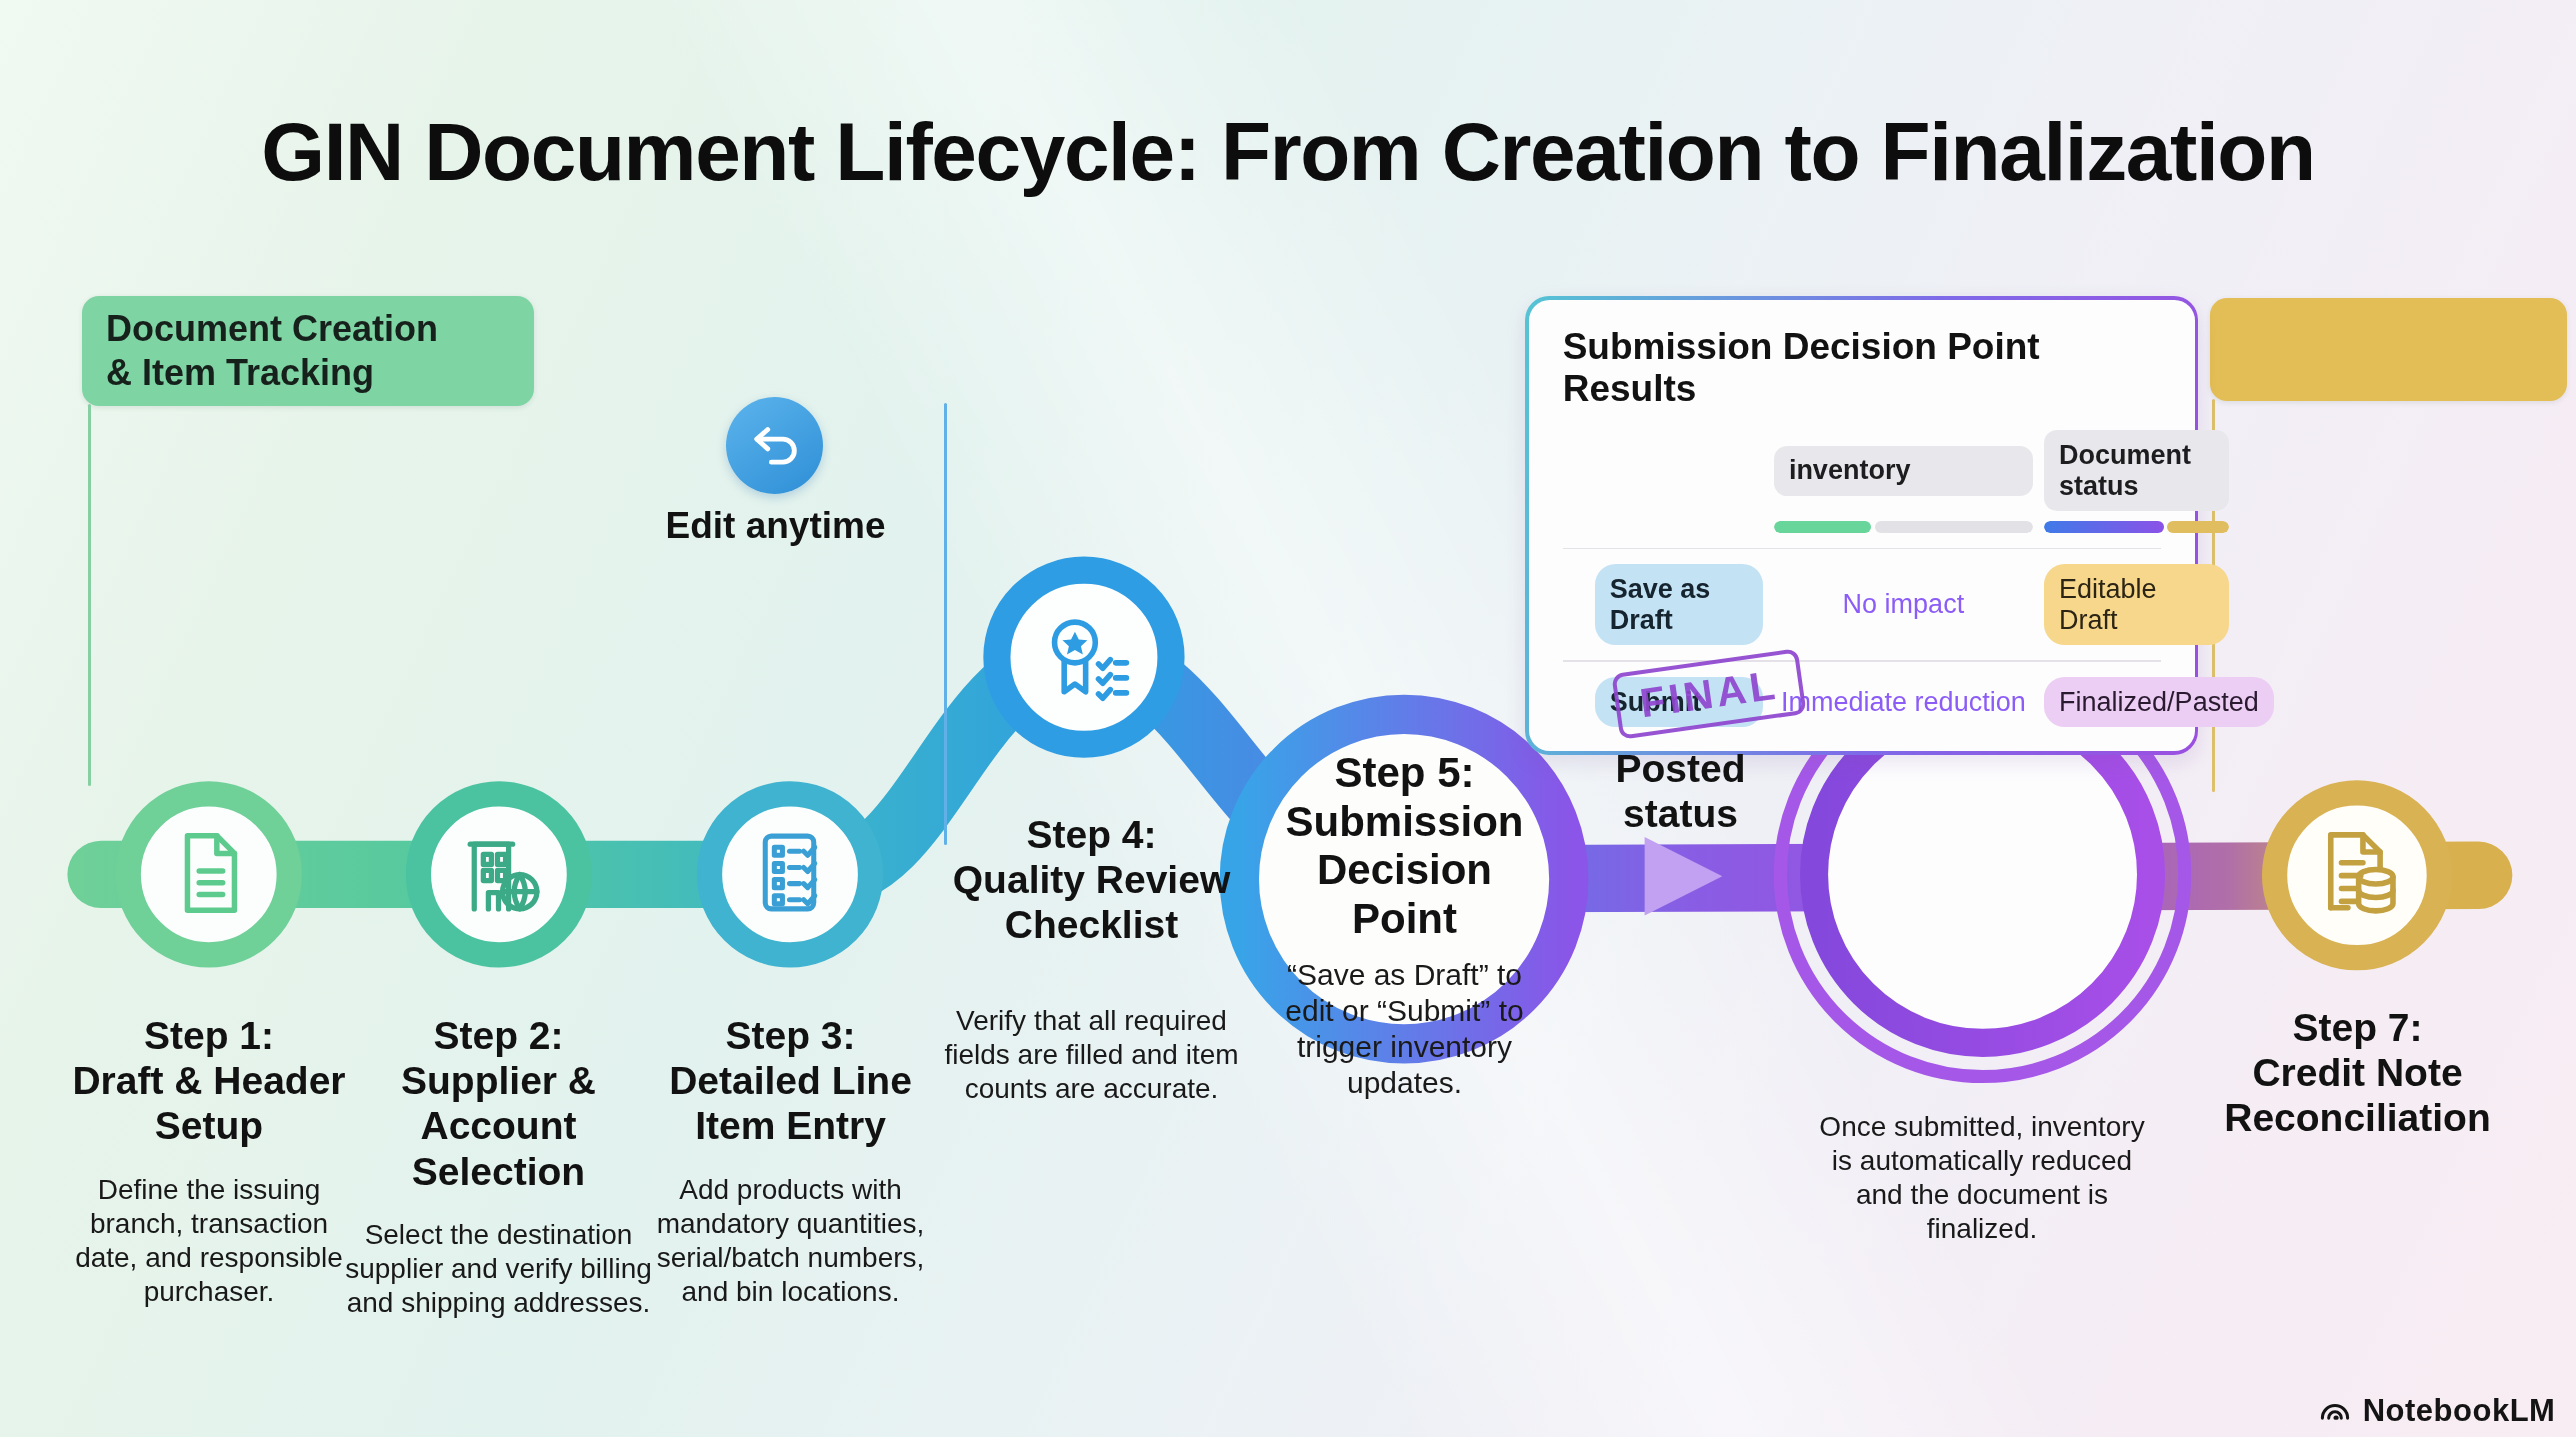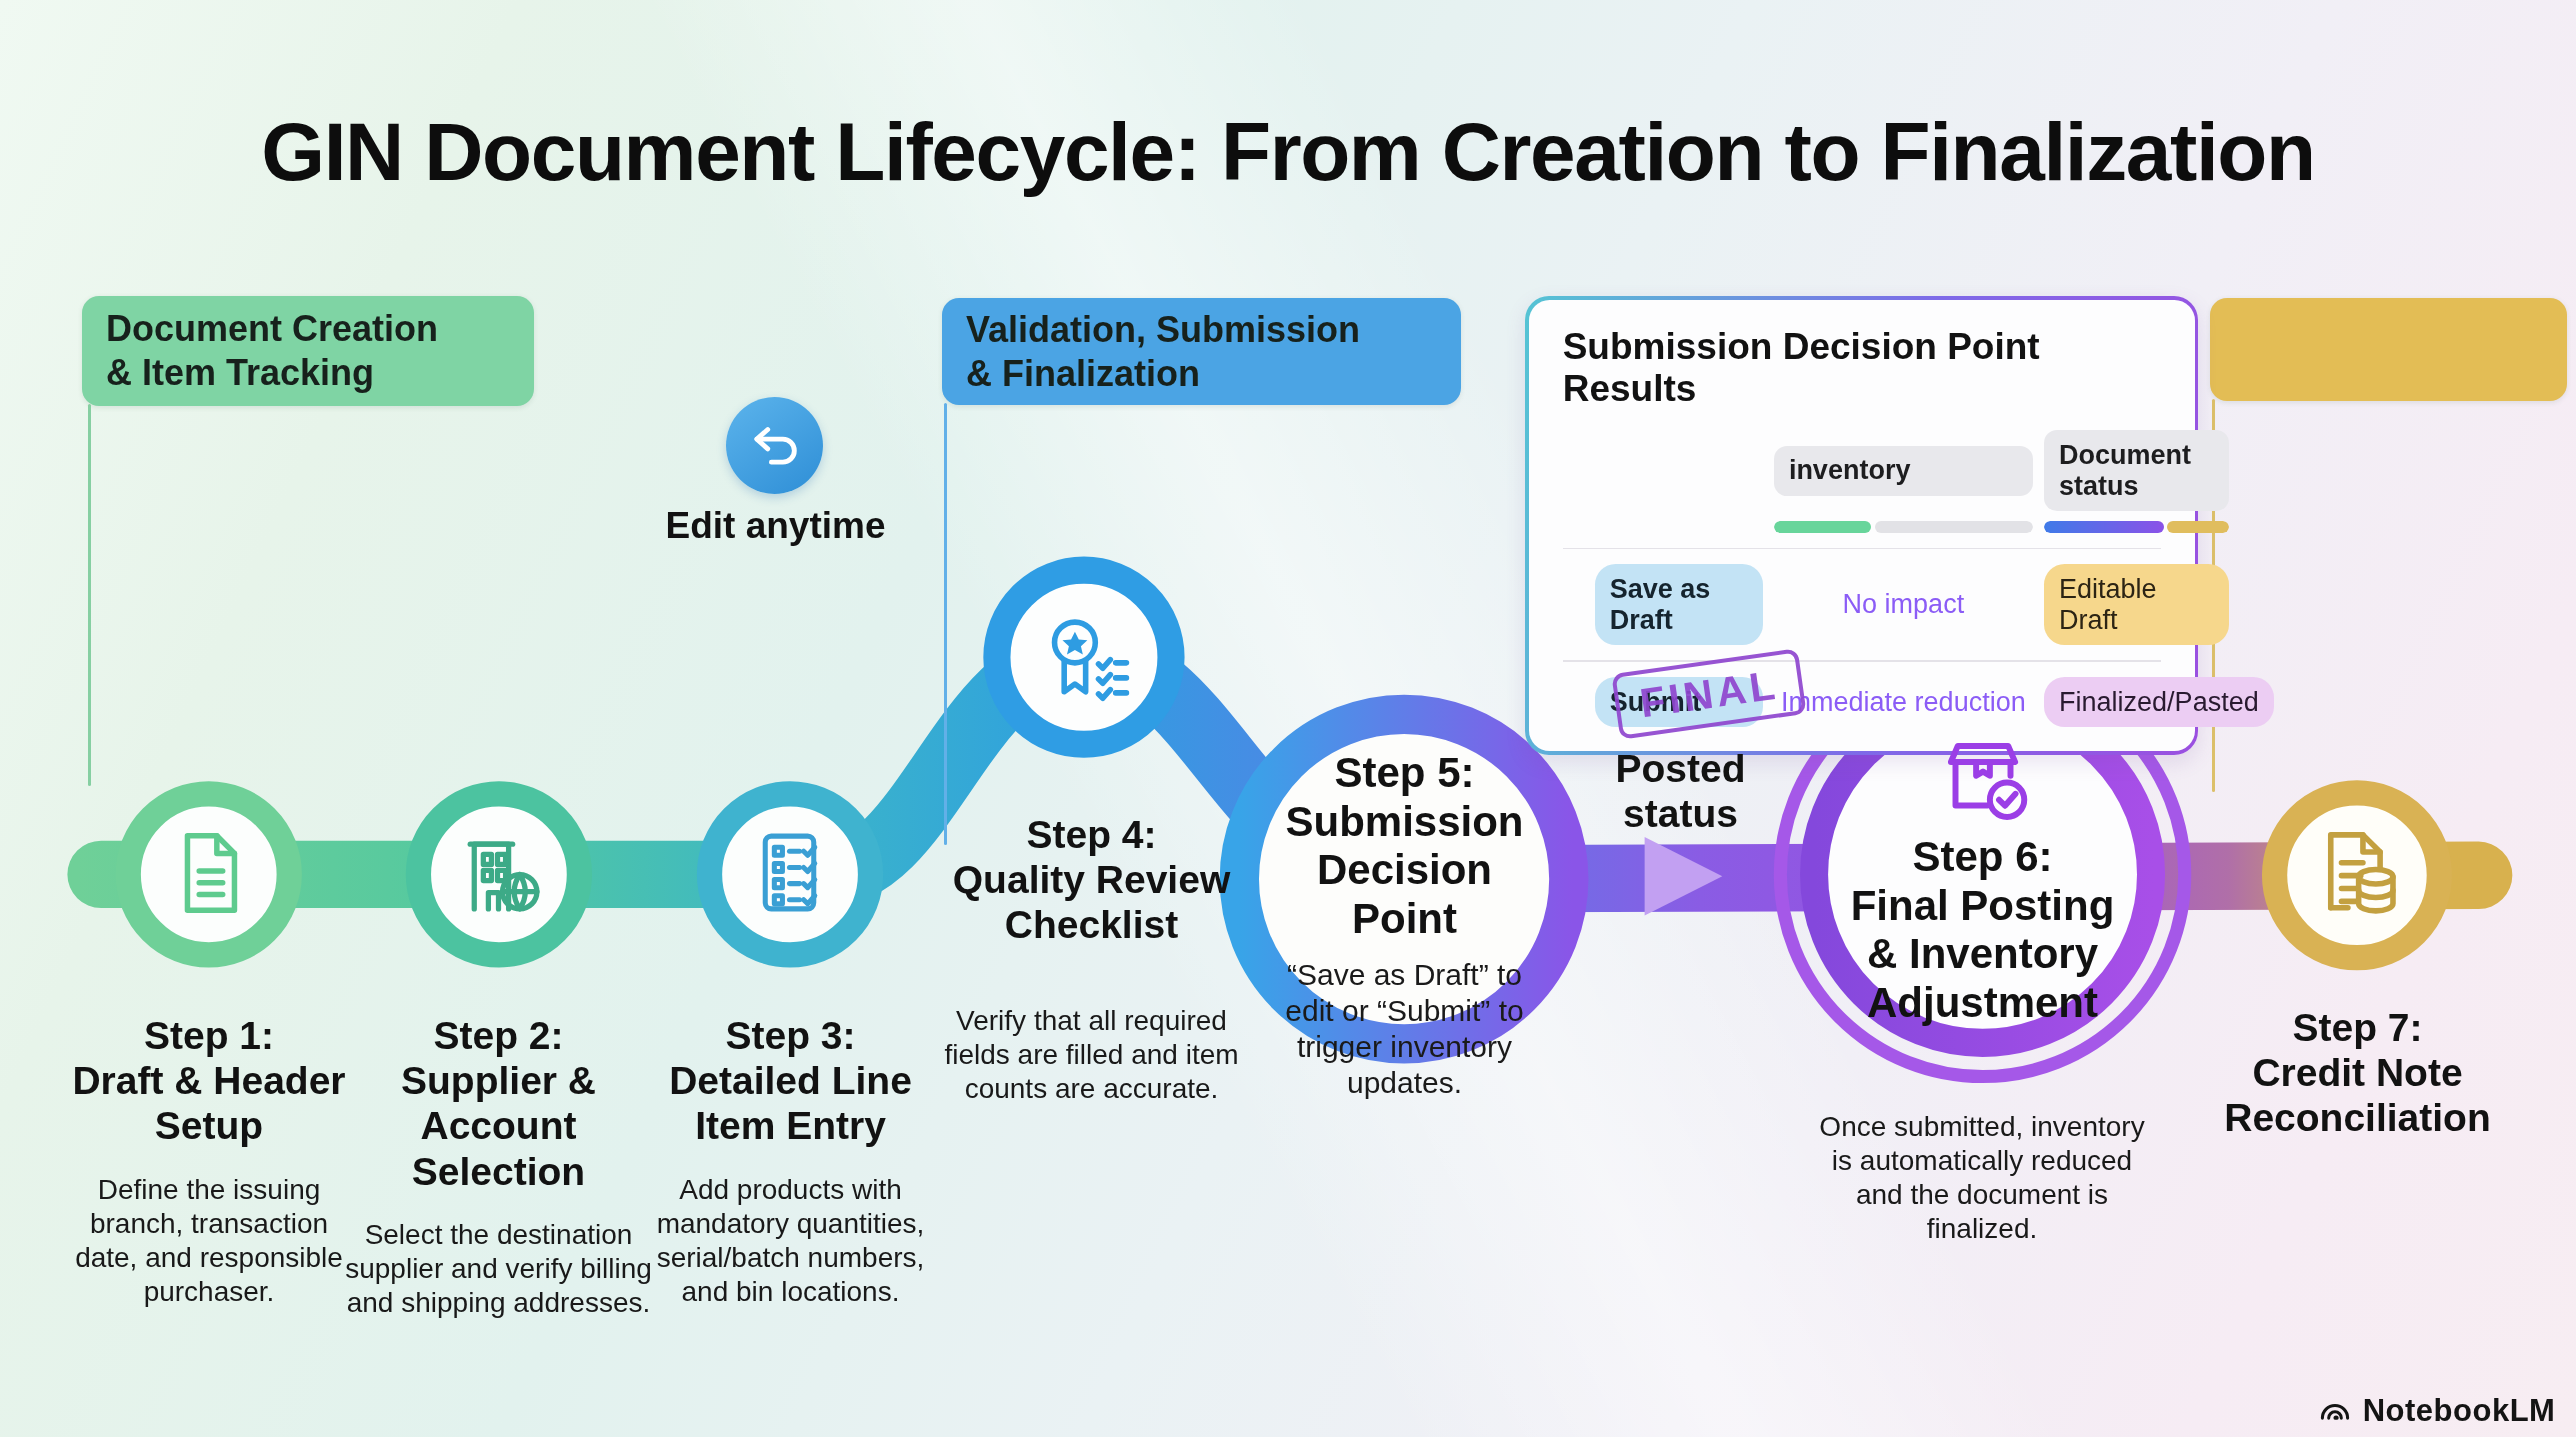--- a/index.html
+++ b/index.html
@@ -111,22 +111,20 @@
     <circle cx="2118" cy="934" r="180" fill="#fdfdfe" stroke="url(#grad6)" stroke-width="30"></circle>
     <circle cx="2518" cy="935" r="88" fill="#fffef9" stroke="#d9b254" stroke-width="27"></circle>
 
     <polygon points="2082,660 2152,660 2117,706" fill="#9b5ce4"></polygon>
   </svg>
 
   <div class="abs page-title">GIN Document Lifecycle: From Creation to Finalization</div>
 
   <div class="abs phase-box pre" style="left:82px;top:296px;width:404px;height:110px;background:#7fd4a4;">Document Creation
 &amp; Item Tracking</div>
-  <div class="abs phase-box pre" style="left:942px;top:298px;width:471px;height:107px;background:#4ba4e4;">Validation, Submission
-&amp; Finalization</div>
   <div class="abs phase-box pre" style="left:2210px;top:298px;width:309px;height:103px;background:#e3bd55;"></div>
 
   <div class="abs vline" style="left:88px;top:404px;height:382px;background:#86cfa2;"></div>
   <div class="abs vline" style="left:944px;top:403px;height:442px;background:#62b0e8;"></div>
   <div class="abs vline" style="left:2212px;top:399px;height:393px;background:#dcc06a;"></div>
 
   <div class="abs edit-circle" style="left:726px;top:397px;">
     <span>
       <svg width="58" height="58" viewBox="0 0 48 48" fill="none" stroke="#ffffff" stroke-width="4" stroke-linecap="round" stroke-linejoin="round">
         <path d="M18 12 L9 20 l9 8"></path>
@@ -248,36 +246,20 @@
       <path d="M25 31.8 c0 1.9 3.6 3.4 8 3.4 s8 -1.5 8 -3.4"></path>
     </svg>
   </div>
 
   <div class="abs inCircle" style="left:1262px;top:749px;width:285px;">
     <div class="step-title pre">Step 5:
 Submission Decision Point</div>
     <div class="sub">“Save as Draft” to edit or “Submit” to trigger inventory updates.</div>
   </div>
 
-  <div class="abs inCircle" style="left:1825px;top:723px;width:315px;">
-    <div class="circle-icon" style="justify-content:center;color:#9b3ee6;">
-      <svg width="110" height="110" viewBox="0 0 48 48" fill="none" stroke="currentColor" stroke-width="2.6" stroke-linecap="round" stroke-linejoin="round">
-        <path d="M10 17 l3 -7 h22 l3 7 z"></path>
-          <path d="M12 17 v19 h14"></path>
-          <path d="M36 17 v6"></path>
-        <path d="M21 17 h6 v6 l-3 -1.8 -3 1.8 z"></path>
-        <circle cx="34.5" cy="33.5" r="7.5"></circle>
-          <path d="M31 33.5 l2.6 2.6 4.6 -5.2"></path>
-      </svg>
-    </div>
-    <div class="step-title pre" style="font-size:42px;">Step 6:
-Final Posting
-&amp; Inventory
-Adjustment</div>
-  </div>
 
   <div class="abs step-block" style="left:59px;top:1013px;width:300px;">
     <div class="step-title pre">Step 1:
 Draft &amp; Header Setup</div>
     <div class="step-desc">Define the issuing branch, transaction date, and responsible purchaser.</div>
   </div>
   <div class="abs step-block" style="left:344px;top:1013px;width:309px;">
     <div class="step-title pre">Step 2:
 Supplier &amp; Account Selection</div>
     <div class="step-desc">Select the destination supplier and verify billing and shipping addresses.</div>

